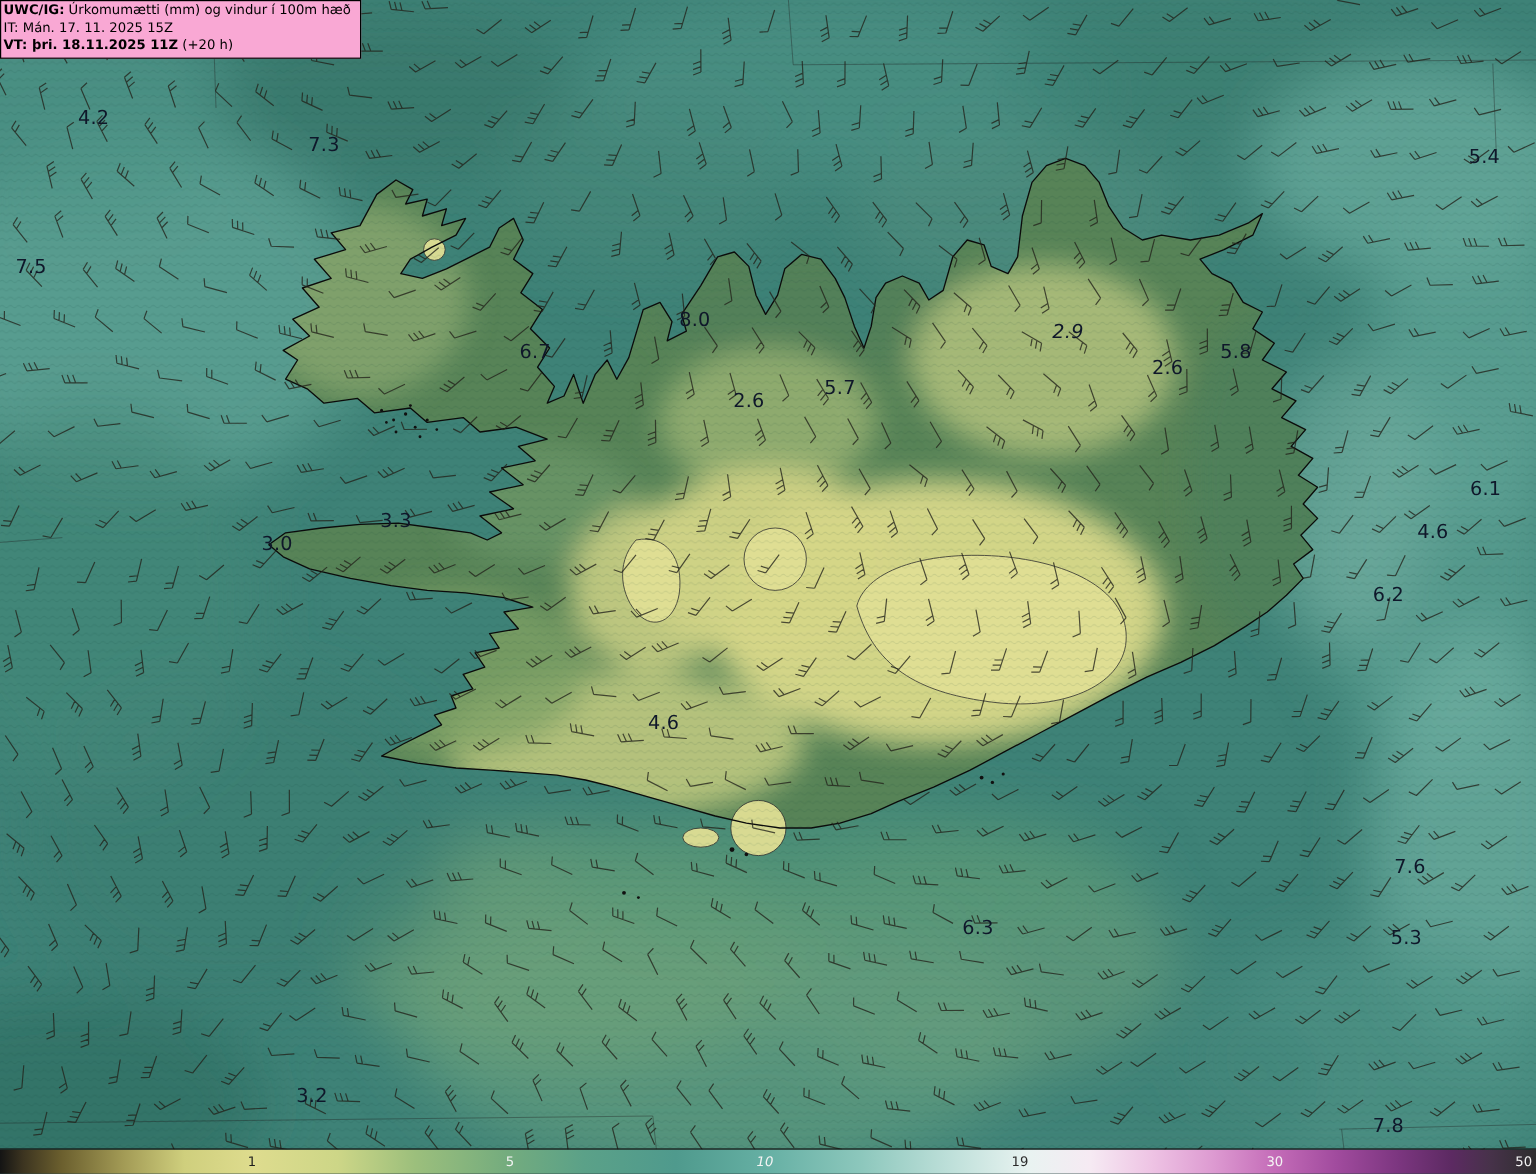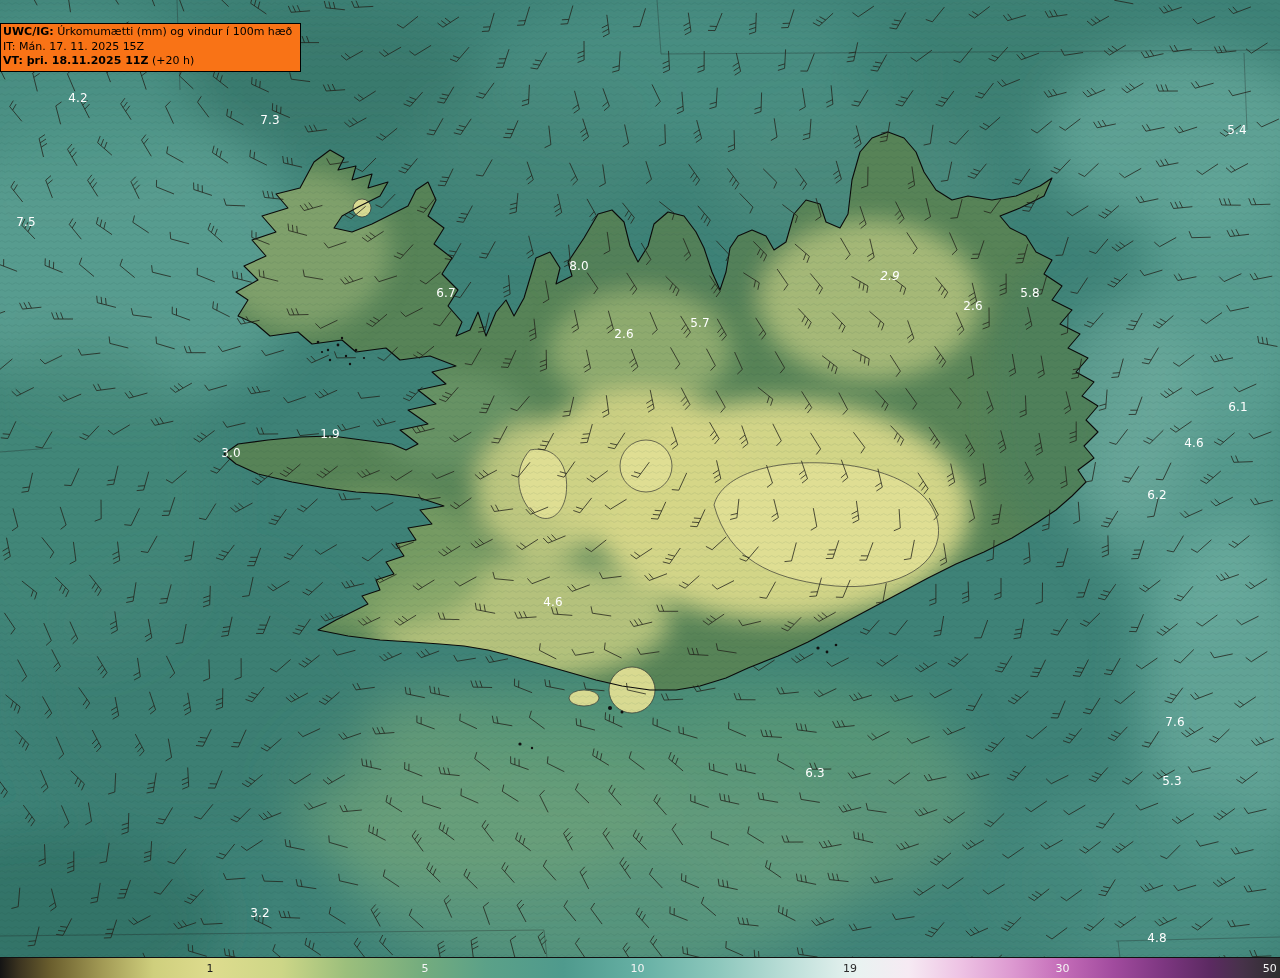--- a/index.html
+++ b/index.html
@@ -5,26 +5,26 @@
   html,body{margin:0;padding:0;background:#222;}
   .stage{
     position:relative;width:1280px;height:978px;overflow:hidden;
     font-family:"DejaVu Sans","Liberation Sans",sans-serif;
     background:#3e8277;
   }
   #map-svg{position:absolute;top:0;left:0;z-index:0;}
   #label-layer{position:absolute;top:0;left:0;width:1280px;height:958px;z-index:3;pointer-events:none;}
   .map-label{
     position:absolute;transform:translate(-50%,-50%);
-    font-size:12px;color:#ffffff;letter-spacing:.2px;white-space:nowrap;
+    font-size:16px;color:#0f172a;letter-spacing:.2px;white-space:nowrap;
   }
   .title-box{
     position:absolute;top:0;left:0;z-index:5;
-    background:#f97316;border:1px solid #000;
-    padding:1px 8px 2px 2px;font-size:11px;line-height:1.32;color:#000;margin-top:23px;
+    background:#f9a8d4;border:1px solid #000;
+    padding:1px 8px 2px 2px;font-size:11px;line-height:1.32;color:#000;
   }
   .b{font-weight:bold;}
   .colorbar{
     position:absolute;left:0;bottom:0;width:1280px;height:20px;z-index:6;
     border-top:1px solid #111;
   }
   .cb-tick{
     position:absolute;top:50%;transform:translate(-50%,-50%);
     font-size:11px;line-height:1;
   }
@@ -143,37 +143,37 @@
       <div class="map-label" style="left: 446px; top: 293px;">6.7</div>
       <div class="map-label" style="left: 579px; top: 266px;">8.0</div>
       <div class="map-label" style="left: 890px; top: 276px; font-style: italic;">2.9</div>
       <div class="map-label" style="left: 973px; top: 306px;">2.6</div>
       <div class="map-label" style="left: 1030px; top: 293px;">5.8</div>
       <div class="map-label" style="left: 624px; top: 334px;">2.6</div>
       <div class="map-label" style="left: 700px; top: 323px;">5.7</div>
       <div class="map-label" style="left: 1238px; top: 407px;">6.1</div>
       <div class="map-label" style="left: 1194px; top: 443px;">4.6</div>
       <div class="map-label" style="left: 1157px; top: 495px;">6.2</div>
-      <div class="map-label" style="left: 330px; top: 434px;">1.9</div>
+      <div class="map-label" style="left: 330px; top: 434px;">3.3</div>
       <div class="map-label" style="left: 231px; top: 453px;">3.0</div>
       <div class="map-label" style="left: 553px; top: 602px;">4.6</div>
       <div class="map-label" style="left: 815px; top: 773px;">6.3</div>
       <div class="map-label" style="left: 1175px; top: 722px;">7.6</div>
       <div class="map-label" style="left: 1172px; top: 781px;">5.3</div>
       <div class="map-label" style="left: 260px; top: 913px;">3.2</div>
-      <div class="map-label" style="left: 1157px; top: 938px;">4.8</div>
+      <div class="map-label" style="left: 1157px; top: 938px;">7.8</div>
     </div>
 
   <div class="title-box">
     <div class="tb-line"><span class="b">UWC/IG:</span><span> Úrkomumætti (mm) og vindur í 100m hæð</span></div>
     <div class="tb-line">IT: Mán. 17. 11. 2025 15Z</div>
     <div class="tb-line"><span class="b">VT: þri. 18.11.2025 11Z</span><span> (+20 h)</span></div>
   </div>
 
   <div id="colorbar" class="colorbar" style="background: linear-gradient(to right, rgb(20, 20, 20) 0%, rgb(60, 52, 32) 1.5%, rgb(107, 95, 46) 4%, rgb(162, 154, 85) 8%, rgb(207, 207, 125) 12%, rgb(222, 220, 142) 16.5%, rgb(205, 214, 135) 22%, rgb(156, 191, 124) 27%, rgb(116, 172, 126) 33%, rgb(91, 161, 136) 38%, rgb(79, 154, 141) 44%, rgb(102, 176, 164) 50%, rgb(140, 199, 188) 56%, rgb(191, 224, 218) 62%, rgb(233, 243, 241) 67%, rgb(246, 234, 243) 71%, rgb(238, 195, 228) 75%, rgb(221, 154, 209) 79%, rgb(196, 108, 184) 83%, rgb(161, 75, 158) 87%, rgb(124, 54, 128) 91%, rgb(92, 42, 98) 94.5%, rgb(71, 50, 74) 97%, rgb(46, 46, 46) 100%);">
       <span class="cb-tick" style="left: 16.4%; color: rgb(28, 28, 28);">1</span>
       <span class="cb-tick" style="left: 33.2%; color: rgb(244, 244, 244);">5</span>
-      <span class="cb-tick" style="left: 49.8%; color: rgb(244, 244, 244);">10</span>
+      <span class="cb-tick" style="left: 49.8%; color: rgb(244, 244, 244); font-style: italic;">10</span>
       <span class="cb-tick" style="left: 66.4%; color: rgb(42, 42, 42);">19</span>
       <span class="cb-tick" style="left: 83%; color: rgb(244, 244, 244); text-align: center;">30</span>
       <span class="cb-tick" style="left: 99.2%; color: rgb(244, 244, 244);">50</span>
     </div>
 </div>
 
 </body></html>

